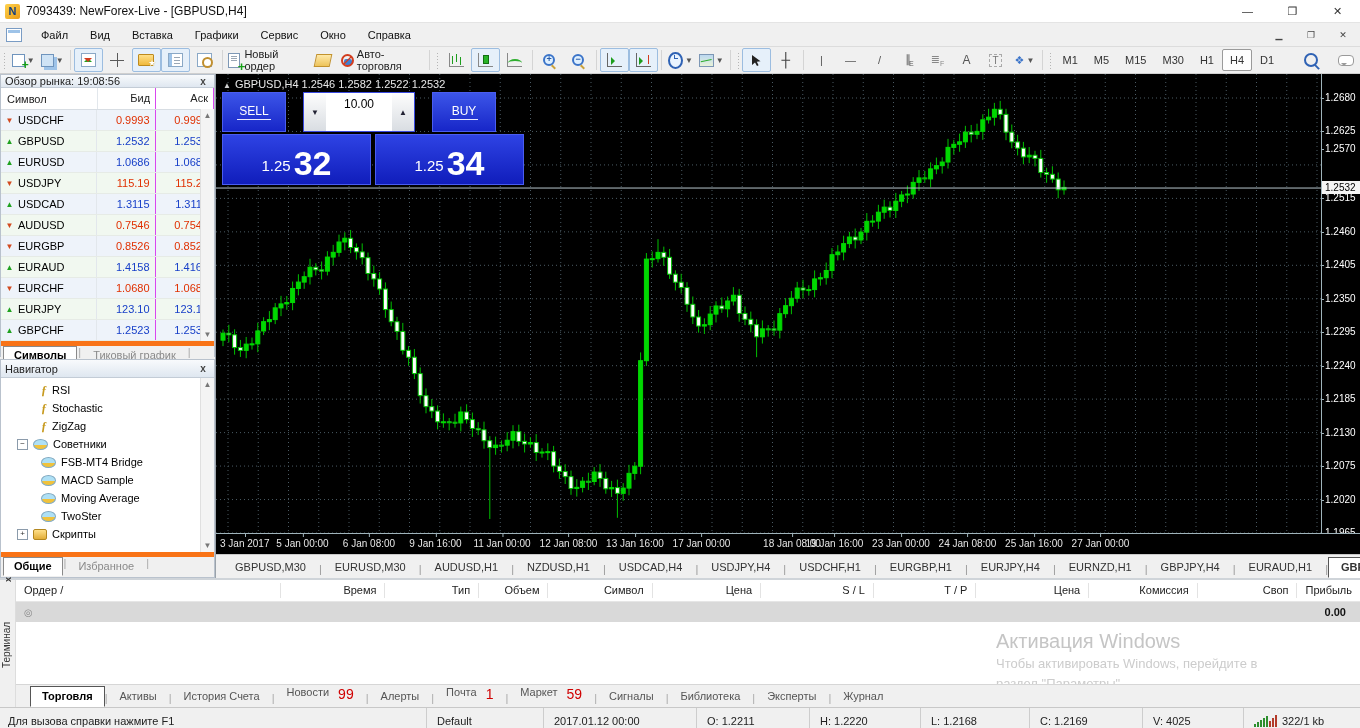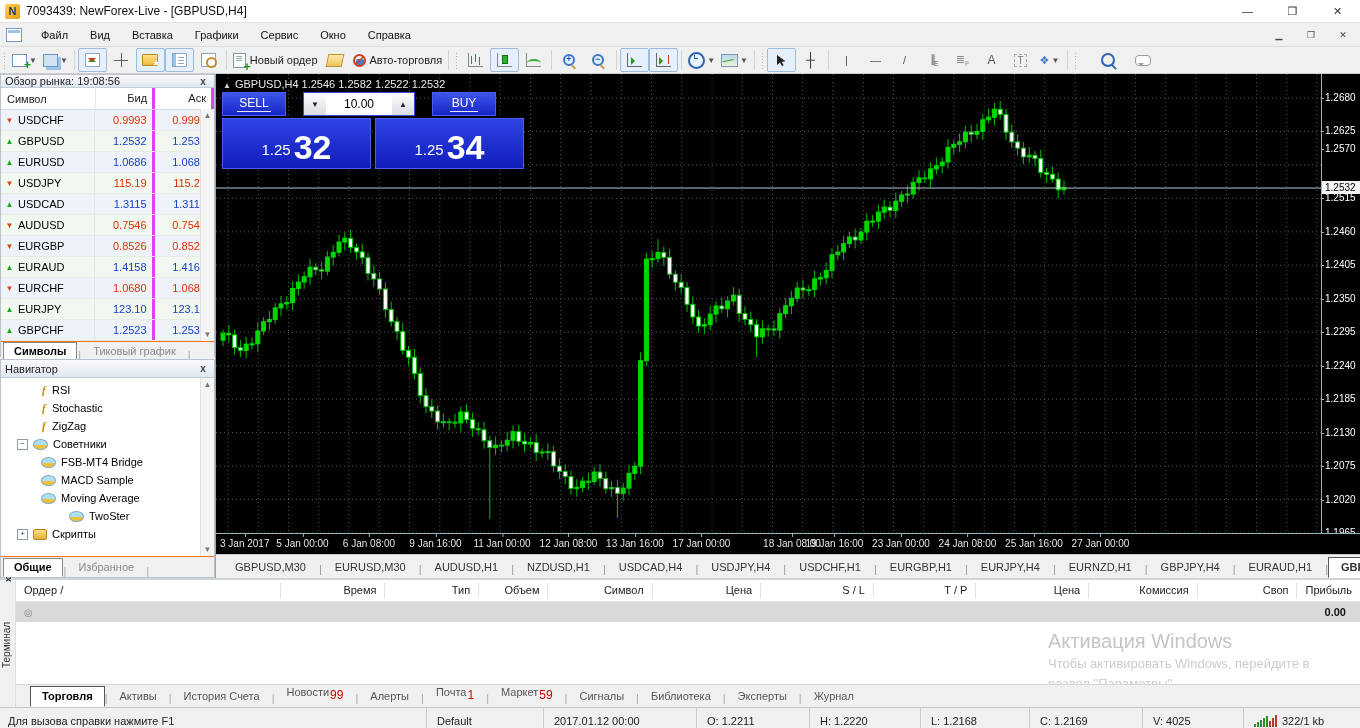--- a/index.html
+++ b/index.html
@@ -97,29 +97,29 @@
   .panel{border:1px solid #b9c2cd;background:#fff;display:flex;flex-direction:column}
   .panel-head{height:17px;background:linear-gradient(#f8fafc,#dfe7f0);border-bottom:1px solid #c3ccd6;
               display:flex;align-items:center;padding:0 4px;font-size:11px;color:#222}
   .panel-close{margin-left:auto;font-size:10px;color:#444;width:14px;text-align:center;font-weight:bold}
   .mw-table{flex:1;position:relative}
   .mw-row{height:20px;display:flex;align-items:center;border-bottom:1px solid #e6ebe6}
   .mw-row.head{height:21px;background:#fff;border-bottom:1px solid #d7dde3;color:#222}
   .mw-row:nth-child(even):not(.head){background:#f1f8f0}
   .mw-row:nth-child(odd):not(.head){background:#eef3fa}
   .c-sym{width:92px;padding-left:4px;display:flex;align-items:center;gap:4px;border-right:1px solid #e2e7ec;align-self:stretch}
-  .c-bid,.c-ask{width:53px;text-align:right;padding-right:5px;border-right:3px solid #d946ef;align-self:stretch;line-height:20px}
+  .c-bid,.c-ask{width:53px;text-align:right;padding-right:5px;border-right:1px solid #d946ef;align-self:stretch;line-height:20px}
   .mw-row.head .c-bid,.mw-row.head .c-ask{line-height:21px}
   .arr{font-size:8px;width:9px;text-align:center}
   .up .arr{color:#1fa11f}.down .arr{color:#d2491e}
   .up .c-bid,.up .c-ask{color:#1840c8}
   .down .c-bid,.down .c-ask{color:#e03000}
   .vscroll{position:absolute;right:0;top:21px;bottom:0;width:13px;background:#f4f4f4;border-left:1px solid #e0e0e0;
            display:flex;flex-direction:column;justify-content:space-between;align-items:center;font-size:8px;color:#777;padding:2px 0}
-  .panel-tabs{height:20px;background:#f0f0f0;border-top:1px solid #f97316;display:flex;align-items:flex-end;padding-left:2px}
+  .panel-tabs{height:20px;background:#f0f0f0;border-top:5px solid #f97316;display:flex;align-items:flex-start;padding-left:2px}
   .ptab{padding:2px 10px 3px;color:#8a8a8a;border:1px solid transparent;display:flex;align-items:center}
   .ptab.active{background:#fff;border-color:#8a8a8a;border-bottom-color:#fff;color:#000;font-weight:bold}
   .ptab-sep{color:#aaa;margin:0 1px}
   .nav-tree{flex:1;position:relative;overflow:hidden;padding-top:3px}
   .nav-item{height:18px;display:flex;align-items:center;gap:5px}
   .nv-box{width:9px;height:9px;border:1px solid #8b9bab;background:#fff;font:8px/7px "Liberation Sans",sans-serif;text-align:center;color:#333}
   .nv-f{color:#c79a1e;font:bold italic 12px/12px "Liberation Serif",serif}
   .nv-ufo{width:13px;height:9px;border-radius:50%;background:linear-gradient(180deg,#aee0f5 0 55%,#f0c23c 55% 100%);border:1px solid #7fa8c0}
   .nv-scroll{width:12px;height:9px;background:linear-gradient(#ffe08a,#e2ae38);border:1px solid #b3871f;border-radius:2px}
   
@@ -130,21 +130,21 @@
   .scale .tick{position:absolute;left:3px;white-space:nowrap}
   .scale .tick::before{content:"";position:absolute;left:-4px;top:6px;width:3px;height:1px;background:#9fb3ba}
   .cur-price{position:absolute;left:0;width:39px;background:#f4f4f4;color:#000;text-align:left;padding-left:3px;height:13px;line-height:13px;font-size:10px}
   .ohlc-head{position:absolute;left:7px;top:4px;color:#e8e8e8;font-size:11px;white-space:nowrap}
   .ohlc-head .tri{font-size:8px;color:#cfcfcf;margin-right:4px}
   .axis{height:21px;background:#000;border-top:1px solid #9fb3ba;position:relative;color:#e6e6e6;font-size:10px}
   .axis .dtick{position:absolute;top:4px;transform:translateX(-50%);white-space:nowrap}
   .axis .dtick::before{content:"";position:absolute;left:50%;top:-4px;width:1px;height:3px;background:#9fb3ba}
   
   .tpanel{position:absolute;left:6px;top:18px;width:302px}
-  .tp-row1{display:flex;height:24px;gap:0}
+  .tp-row1{display:flex;height:40px;gap:0}
   .btn-sell,.btn-buy{width:62px;background:linear-gradient(#3c55e8,#1726c8);color:#fff;display:flex;flex-direction:column;
       align-items:center;justify-content:center;font-size:12px;border:1px solid #4a5df0}
   .btn-sell u,.btn-buy u{text-decoration:none;border-bottom:1px solid #e8e8ff;padding:0 2px 1px}
   .vol-box{width:110px;margin:0 17px;display:flex;border:1px solid #3a4ae0;background:#0b16a0}
   .vol-spin{width:22px;display:flex;align-items:center;justify-content:center;color:#223;background:linear-gradient(#fdfdfd,#d9dde2);font-size:8px}
   .vol-val{flex:1;background:#fff;color:#000;text-align:center;line-height:22px;font-size:12px}
   .tp-row2{display:flex;gap:4px;margin-top:2px}
   .bigpx{flex:1;height:46px;background:linear-gradient(#2e43e4,#101dbb);border:1px solid #4a5df0;color:#fff;
          display:flex;align-items:flex-end;justify-content:center;padding-bottom:3px}
   .bigpx .sm{font-size:15px;margin-right:3px;line-height:30px}
@@ -161,27 +161,27 @@
   .t-side .t-close{position:absolute;top:2px;left:3px;font-size:9px;font-weight:bold;color:#333}
   .t-main{flex:1;display:flex;flex-direction:column;min-width:0}
   .t-head{height:21px;display:flex;align-items:center;border-bottom:1px solid #e6e6e6;color:#222}
   .t-col{border-right:1px solid #e3e3e3;height:15px;line-height:15px;padding:0 8px;text-align:right;white-space:nowrap}
   .t-col.first{text-align:left;padding-left:8px}
   .t-col.last{border-right:none;flex:1}
   .t-bal{height:20px;background:#d9d9d9;display:flex;align-items:center;font-weight:bold;color:#111}
   .t-bal .dot{color:#8a8a8a;margin:0 6px 0 8px;font-size:10px}
   .t-bal .profit{margin-left:auto;padding-right:14px}
   .t-body{flex:1;position:relative;background:#fff;overflow:hidden}
-  .wm{position:absolute;left:1032px;top:6px;color:#c5c5c5}
+  .wm{position:absolute;left:980px;top:6px;color:#c5c5c5}
   .wm .l1{font-size:20px;line-height:26px}
   .wm .l2,.wm .l3{font-size:13px;line-height:20px;color:#cccccc}
   .t-tabs{height:22px;background:#f0f0f0;border-top:1px solid #d6d6d6;display:flex;align-items:flex-end;padding-left:14px}
   .ttab{padding:3px 11px 4px;color:#555;border:1px solid transparent;white-space:nowrap}
   .ttab.active{background:#fff;border-color:#555;border-bottom-color:#fff;color:#000;font-weight:bold}
-  .ttab .badge{color:#d00000;font-size:12px;vertical-align:sub;margin-left:1px}
+  .ttab .badge{color:#d00000;font-size:14px;vertical-align:sub;margin-left:9px}
   .ttab-sep{color:#aaa;padding:3px 0}
   
   .statusbar{height:26px;background:#f0f0f0;border-top:1px solid #c8c8c8;display:flex;align-items:stretch}
   .sb-help{flex:1;display:flex;align-items:center;padding-left:8px;color:#222}
   .sb-cell{display:flex;align-items:center;padding:0 10px;border-left:1px solid #cdcdcd;color:#222;white-space:nowrap}
   .netbars{display:flex;align-items:flex-end;gap:1px;margin-right:5px;height:12px}
   .netbars i{width:2px;background:#2e8f2e;display:block}
   .netbars i.r{background:#b33b2a}
 </style>
 </head>
@@ -329,20 +329,29 @@
     </div>
   <div class="tb-btn">
       <span style="color:#777;border:1px dashed #aaa;padding:0 2px;font-size:10px">T</span>
     </div>
   <div class="tb-btn">
       <span class="ic-arrowsdd">❖</span>
       <span class="dd">▼</span>
     </div>
   <div class="tb-sep"></div>
   <div class="grip"></div>
+  <div id="tf-group" style="display:flex;align-items:center">
+      <div class="tf-btn">M1</div>
+      <div class="tf-btn">M5</div>
+      <div class="tf-btn">M15</div>
+      <div class="tf-btn">M30</div>
+      <div class="tf-btn">H1</div>
+      <div class="tf-btn active">H4</div>
+      <div class="tf-btn">D1</div>
+    </div>
   <div class="tb-btn" style="margin-left:14px">
       <span class="lens"></span>
     </div>
   <div class="tb-btn" style="margin-left:6px">
       <span class="chat"></span>
     </div>
 </div>
 
 <div class="main">
   <div class="leftcol">
@@ -493,21 +502,21 @@
             <span>FSB-MT4 Bridge</span>
           </div>
           <div class="nav-item" style="padding-left: 40px;">
             <span class="nv-ufo"></span>
             <span>MACD Sample</span>
           </div>
           <div class="nav-item" style="padding-left: 40px;">
             <span class="nv-ufo"></span>
             <span>Moving Average</span>
           </div>
-          <div class="nav-item" style="padding-left: 40px; margin-left: 28px;">
+          <div class="nav-item" style="padding-left: 40px;">
             <span class="nv-ufo"></span>
             <span>TwoSter</span>
           </div>
           <div class="nav-item" style="padding-left: 16px;">
             <span class="nv-box">+</span>
             <span class="nv-scroll"></span>
             <span>Скрипты</span>
           </div>
         </div>
       <div class="panel-tabs" id="nav-tabs">

